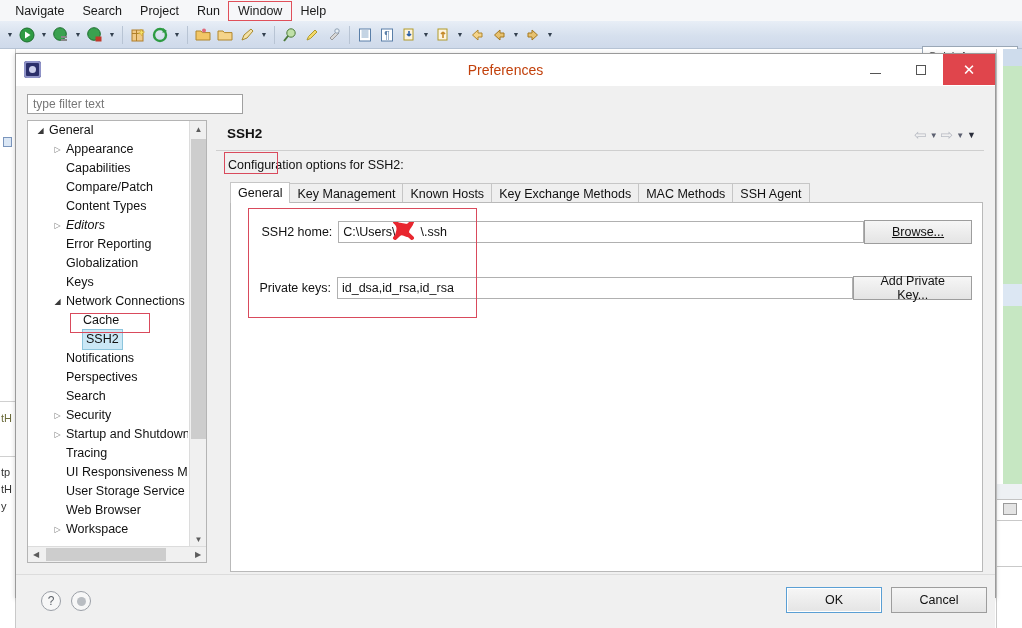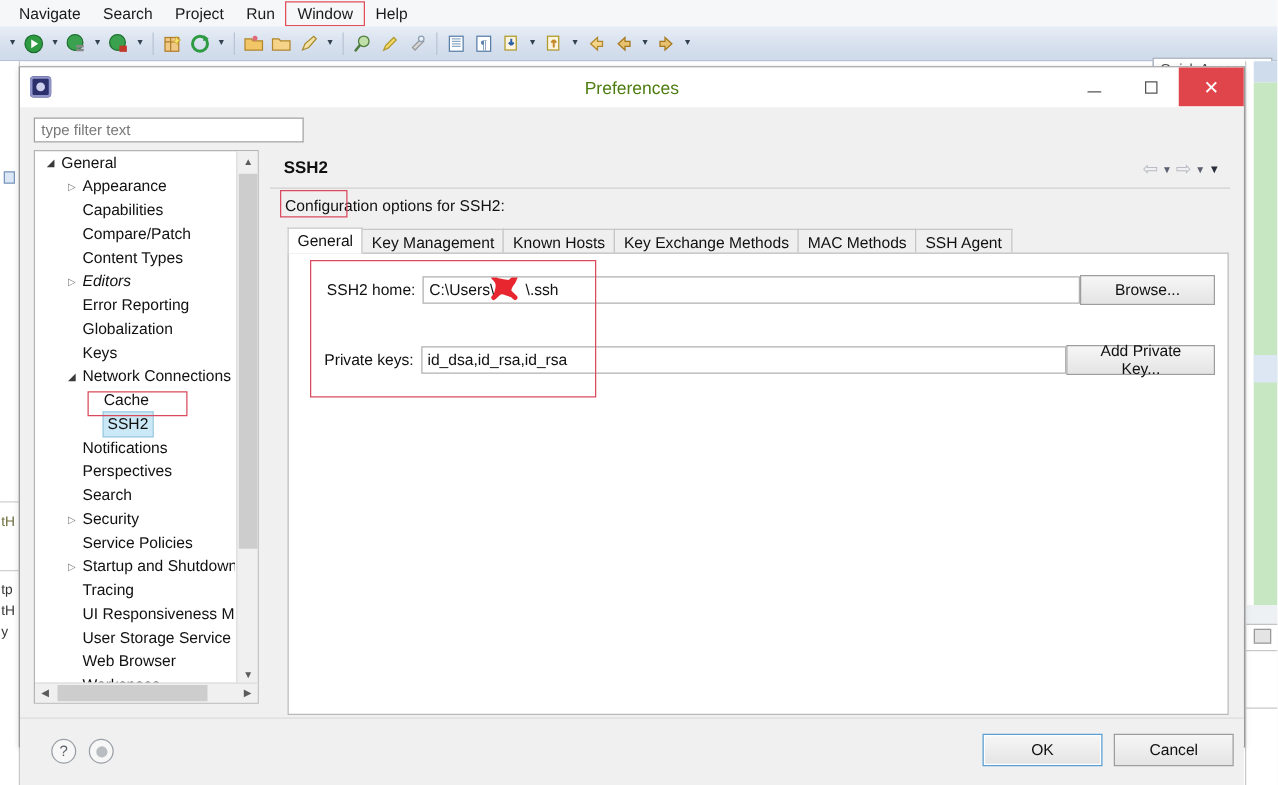--- a/index.html
+++ b/index.html
@@ -89,21 +89,21 @@
     position:absolute; left:8px; top:7px; width:17px; height:17px;
     background:#2b2f6b;
     border-radius:3px;
     box-shadow: inset 0 0 0 2px #8f93c8;
   }
   .dlg-icon::after{
     content:""; position:absolute; left:5px; top:5px; width:7px; height:7px;
     background:#cdd0ec; border-radius:50%;
   }
   .dlg-title-text {
-    width:100%; text-align:center; font-size:14px; color:#4d7c0f;
+    width:100%; text-align:center; font-size:14px; color:#c2410c;
   }
   .win-btns { position:absolute; right:0; top:0; height:32px; display:flex; }
   .win-btn {
     width:45px; height:31px; display:flex; align-items:center; justify-content:center;
     font-size:12px; color:#444;
   }
   .win-btn.close { width:52px; background:#e0454c; color:#fff; font-size:15px; }
   .min-glyph { display:block; width:11px; height:1px; background:#555; margin-top:7px;}
   .max-glyph { display:block; width:10px; height:10px; border:1px solid #555;}
 
@@ -407,21 +407,20 @@
             <div class="tree-node"><span class="tlabel" style="margin-left: 38px;">Error Reporting</span></div>
             <div class="tree-node"><span class="tlabel" style="margin-left: 38px;">Globalization</span></div>
             <div class="tree-node"><span class="tlabel" style="margin-left: 38px;">Keys</span></div>
             <div class="tree-node"><span class="tw open" style="left: 24px;">◢</span><span class="tlabel" style="margin-left: 38px;">Network Connections</span></div>
             <div class="tree-node"><span class="tlabel" style="margin-left: 55px;">Cache</span></div>
             <div class="tree-node sel"><span class="tlabel" style="margin-left: 55px;">SSH2</span></div>
             <div class="tree-node"><span class="tlabel" style="margin-left: 38px;">Notifications</span></div>
             <div class="tree-node"><span class="tlabel" style="margin-left: 38px;">Perspectives</span></div>
             <div class="tree-node"><span class="tlabel" style="margin-left: 38px;">Search</span></div>
             <div class="tree-node"><span class="tw" style="left: 24px;">▷</span><span class="tlabel" style="margin-left: 38px;">Security</span></div>
-            <div class="tree-node"><span class="tlabel" style="margin-left: 38px;">Service Policies</span></div>
             <div class="tree-node"><span class="tw" style="left: 24px;">▷</span><span class="tlabel" style="margin-left: 38px;">Startup and Shutdown</span></div>
             <div class="tree-node"><span class="tlabel" style="margin-left: 38px;">Tracing</span></div>
             <div class="tree-node"><span class="tlabel" style="margin-left: 38px;">UI Responsiveness Monitoring</span></div>
             <div class="tree-node"><span class="tlabel" style="margin-left: 38px;">User Storage Service</span></div>
             <div class="tree-node"><span class="tlabel" style="margin-left: 38px;">Web Browser</span></div>
             <div class="tree-node"><span class="tw" style="left: 24px;">▷</span><span class="tlabel" style="margin-left: 38px;">Workspace</span></div>
           </div>
 
         <div class="vsb">
           <div class="vsb-btn">▲</div>
@@ -463,21 +462,21 @@
             <div class="field-row" style="left:0; top:18px;">
               <div class="field-label">SSH2 home:</div>
               <div class="field-input" style="width:530px;">
                 <span>C:\Users\</span><span style="visibility:hidden;">XXX</span><span>\.ssh</span>
                 <svg class="redact" viewBox="0 0 26 24">
                   <path d="M3 4 C10 2, 18 8, 22 3 C24 8, 14 11, 20 18 C14 20, 10 12, 5 20 C2 14, 9 11, 3 4 Z" fill="#e8262f"></path>
                   <path d="M4 3 L21 19 M21 3 L4 19" stroke="#e8262f" stroke-width="4" stroke-linecap="round" fill="none"></path>
                 </svg>
               </div>
               <div style="flex:1"></div>
-              <button class="btn" style="margin-right:12px; min-width:108px;">Browse...</button>
+              <button class="btn" style="margin-right:12px; min-width:108px;text-decoration:underline;">Browse...</button>
             </div>
 
             <div class="field-row" style="left:0; top:74px;">
               <div class="field-label">Private keys:</div>
               <div class="field-input" style="width:530px;">
                 <span>id_dsa,id_rsa,id_rsa</span>
               </div>
               <div style="flex:1"></div>
               <button class="btn" style="margin-right:12px; min-width:108px;">Add Private Key...</button>
             </div>

